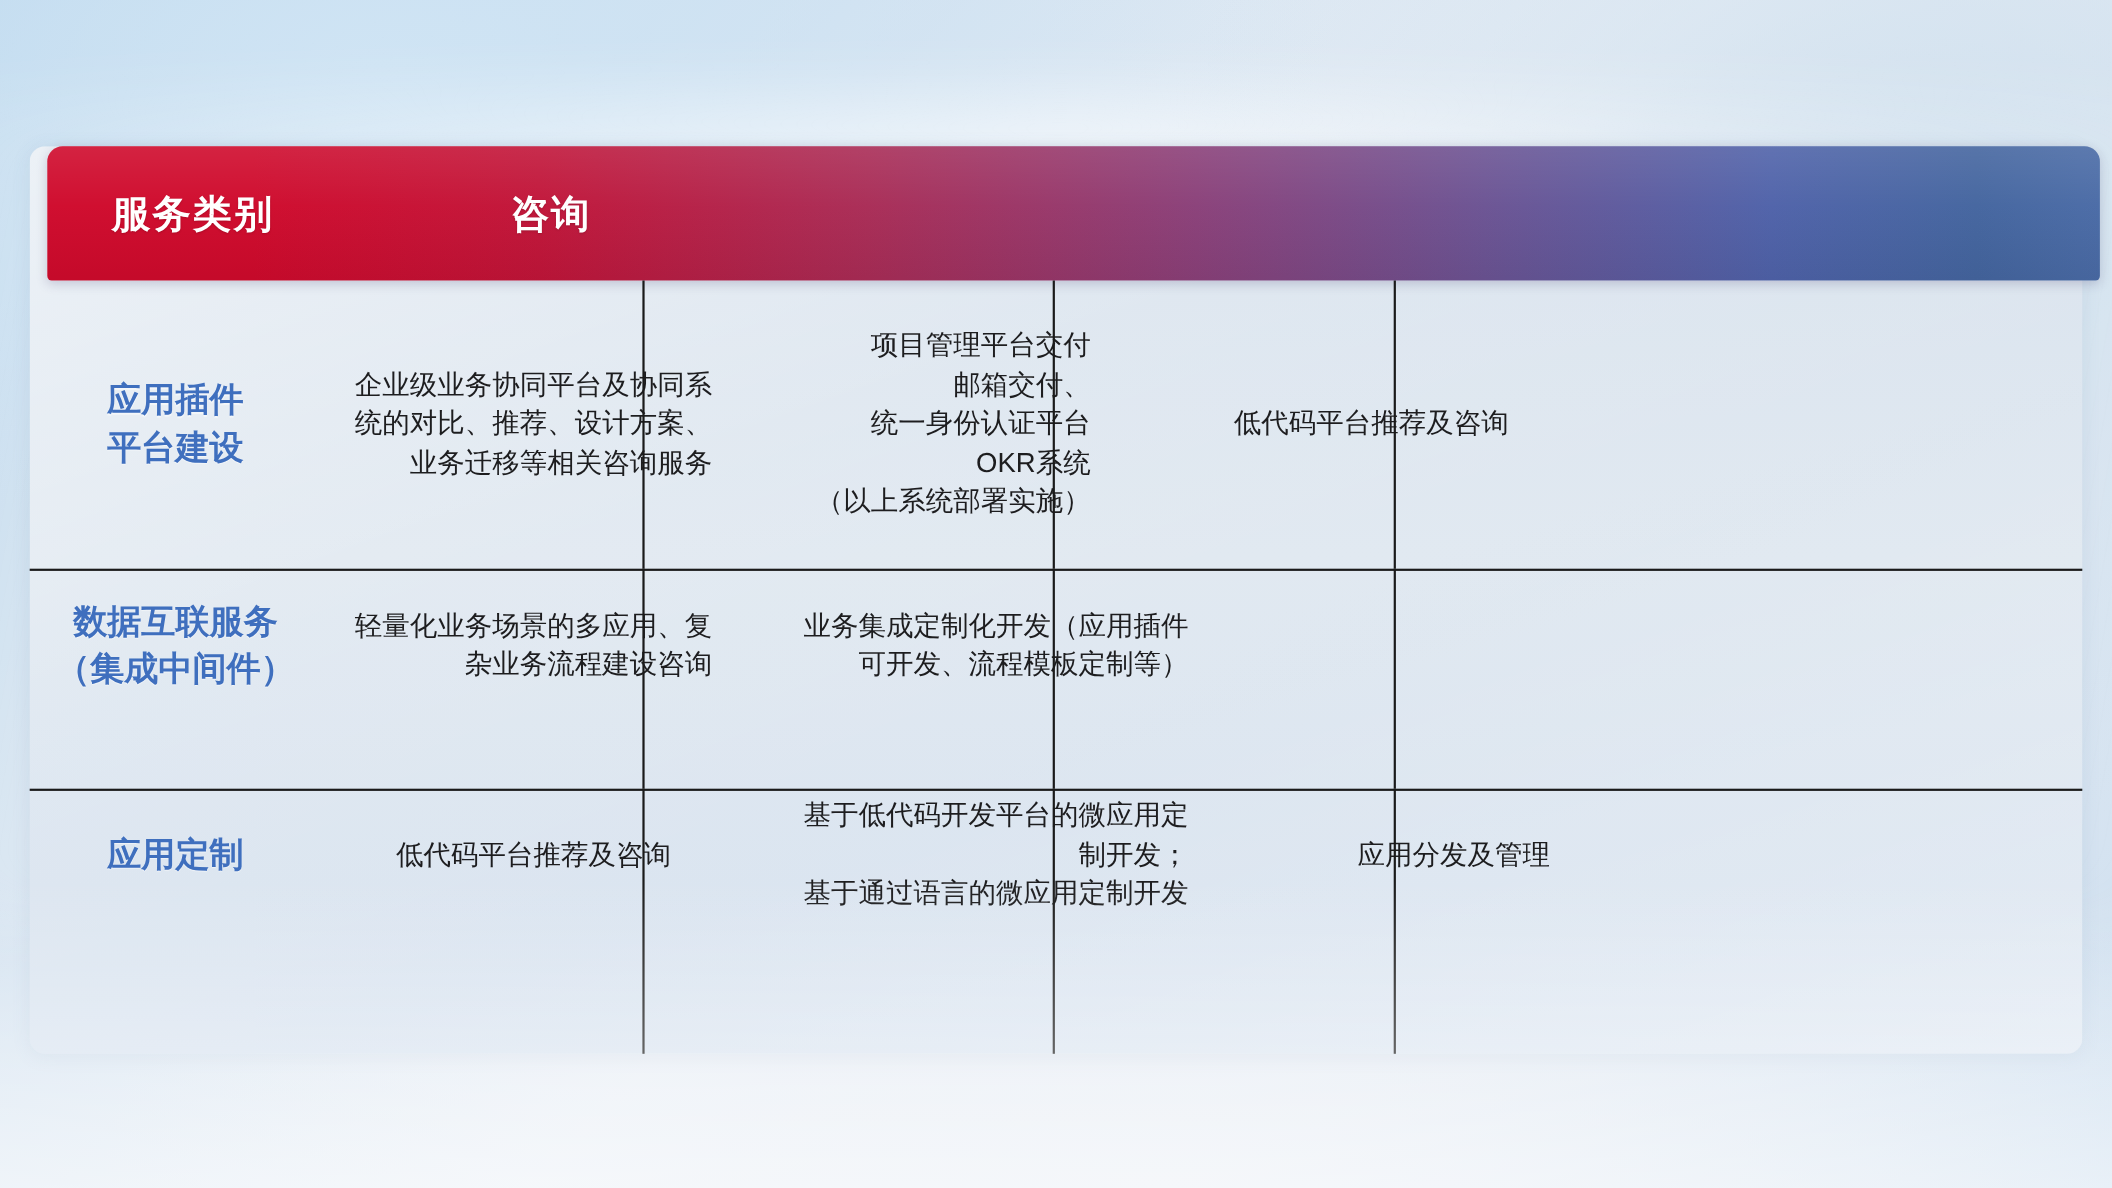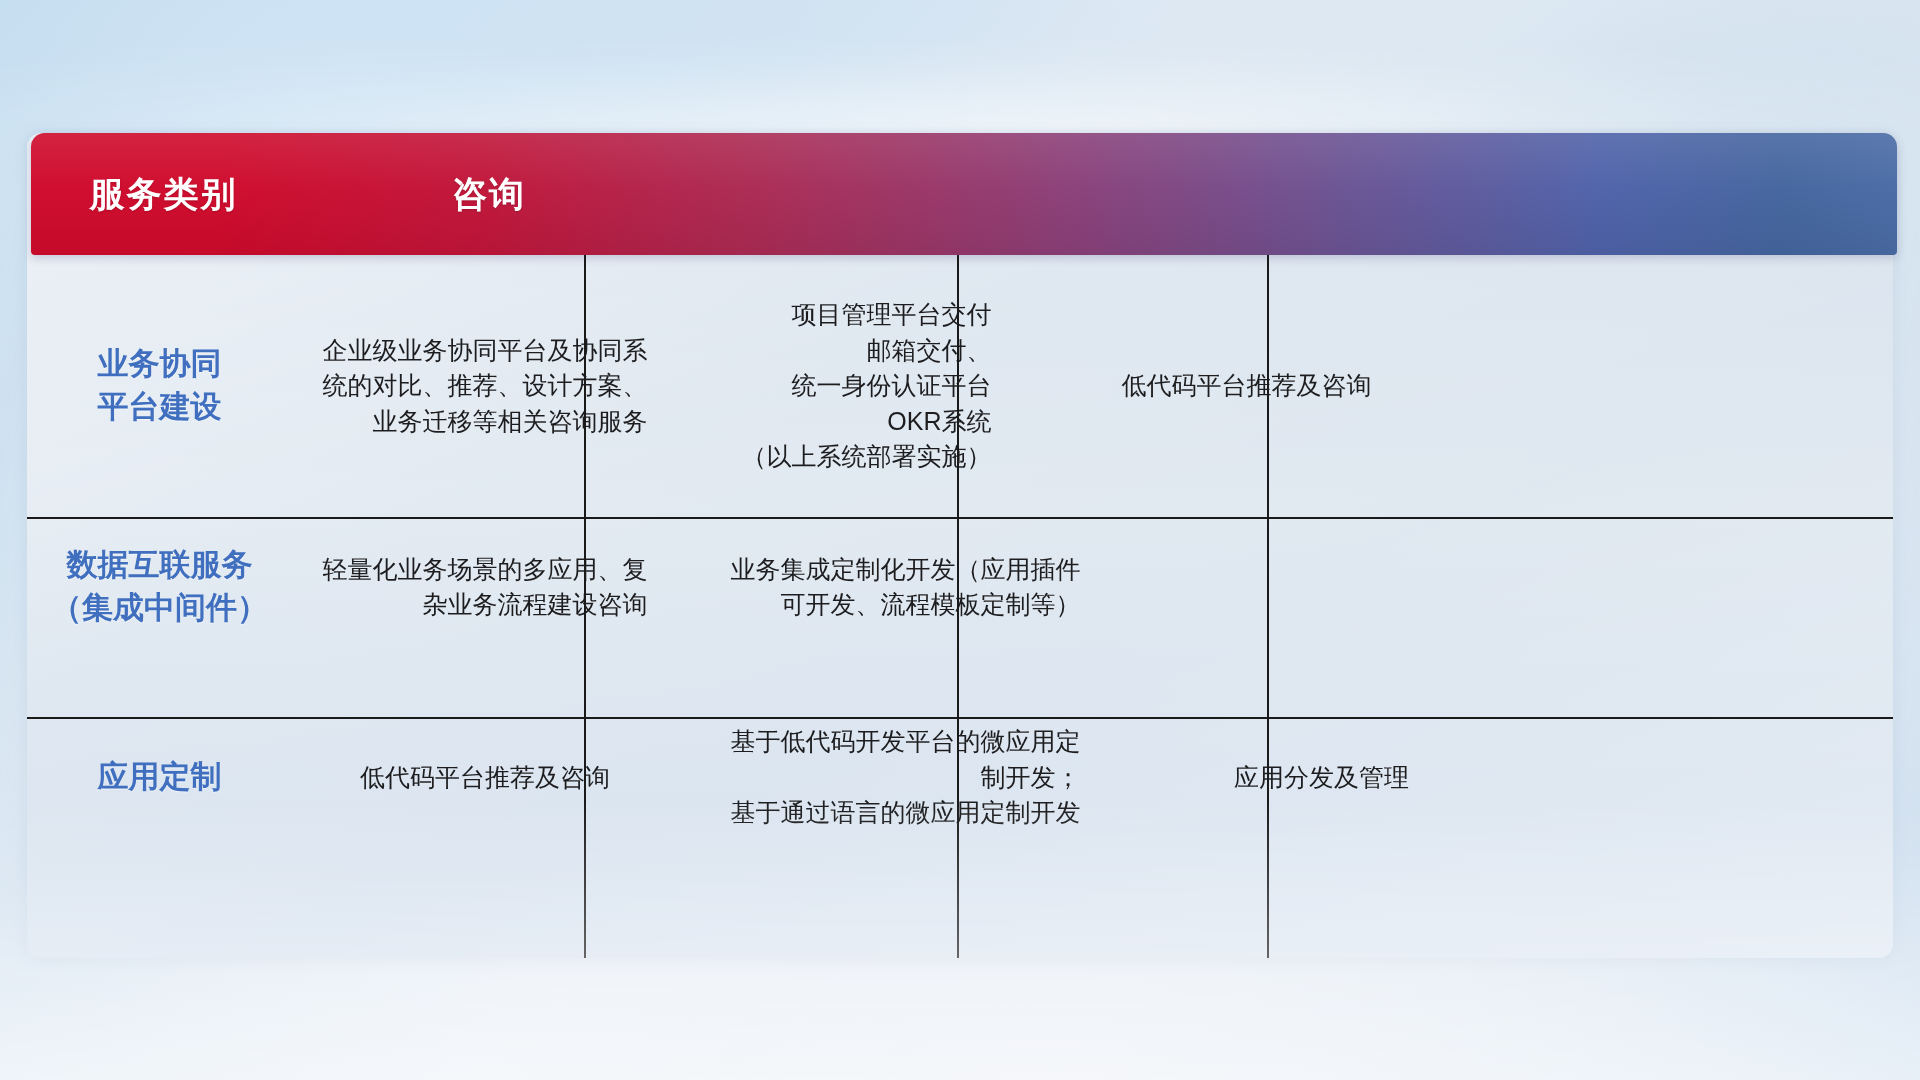--- a/index.html
+++ b/index.html
@@ -70,21 +70,21 @@
     border-radius: 14px;
     background:
       linear-gradient(160deg, rgba(255,255,255,0.55) 0%, rgba(255,255,255,0.18) 35%, rgba(255,255,255,0.10) 60%, rgba(255,255,255,0.30) 100%),
       linear-gradient(180deg, #d5e0ec 0%, #dde6ef 45%, #d4e0ee 100%);
     box-shadow: 0 2px 16px rgba(90,120,160,0.10);
   }
 
   
   .thead {
     position: absolute;
-    left: 4px;
+    left: 16px;
     top: 0;
     width: 1866px;
     height: 122px;
     border-radius: 14px 14px 4px 4px;
     background: linear-gradient(90deg,
         #cf0a2c 0%,
         #cf0a2c 10%,
         #c11539 24%,
         #a92c56 40%,
         #8a4079 56%,
@@ -206,21 +206,21 @@
 
     <div class="thead">
       <div class="th c0">服务类别</div>
       <div class="th c1">咨询</div>
     </div>
 
     <div class="tbody">
 
       <div class="tr tr-1">
         <div class="td c0">
-          <div class="cat-text">业务协同
+          <div class="cat-text">应用插件
 平台建设</div>
         </div>
         <div class="td c1">
           <div class="cell-text">企业级业务协同平台及协同系
 统的对比、推荐、设计方案、
 业务迁移等相关咨询服务</div>
         </div>
         <div class="td c3">
           <div class="cell-text">项目管理平台交付
 邮箱交付、

